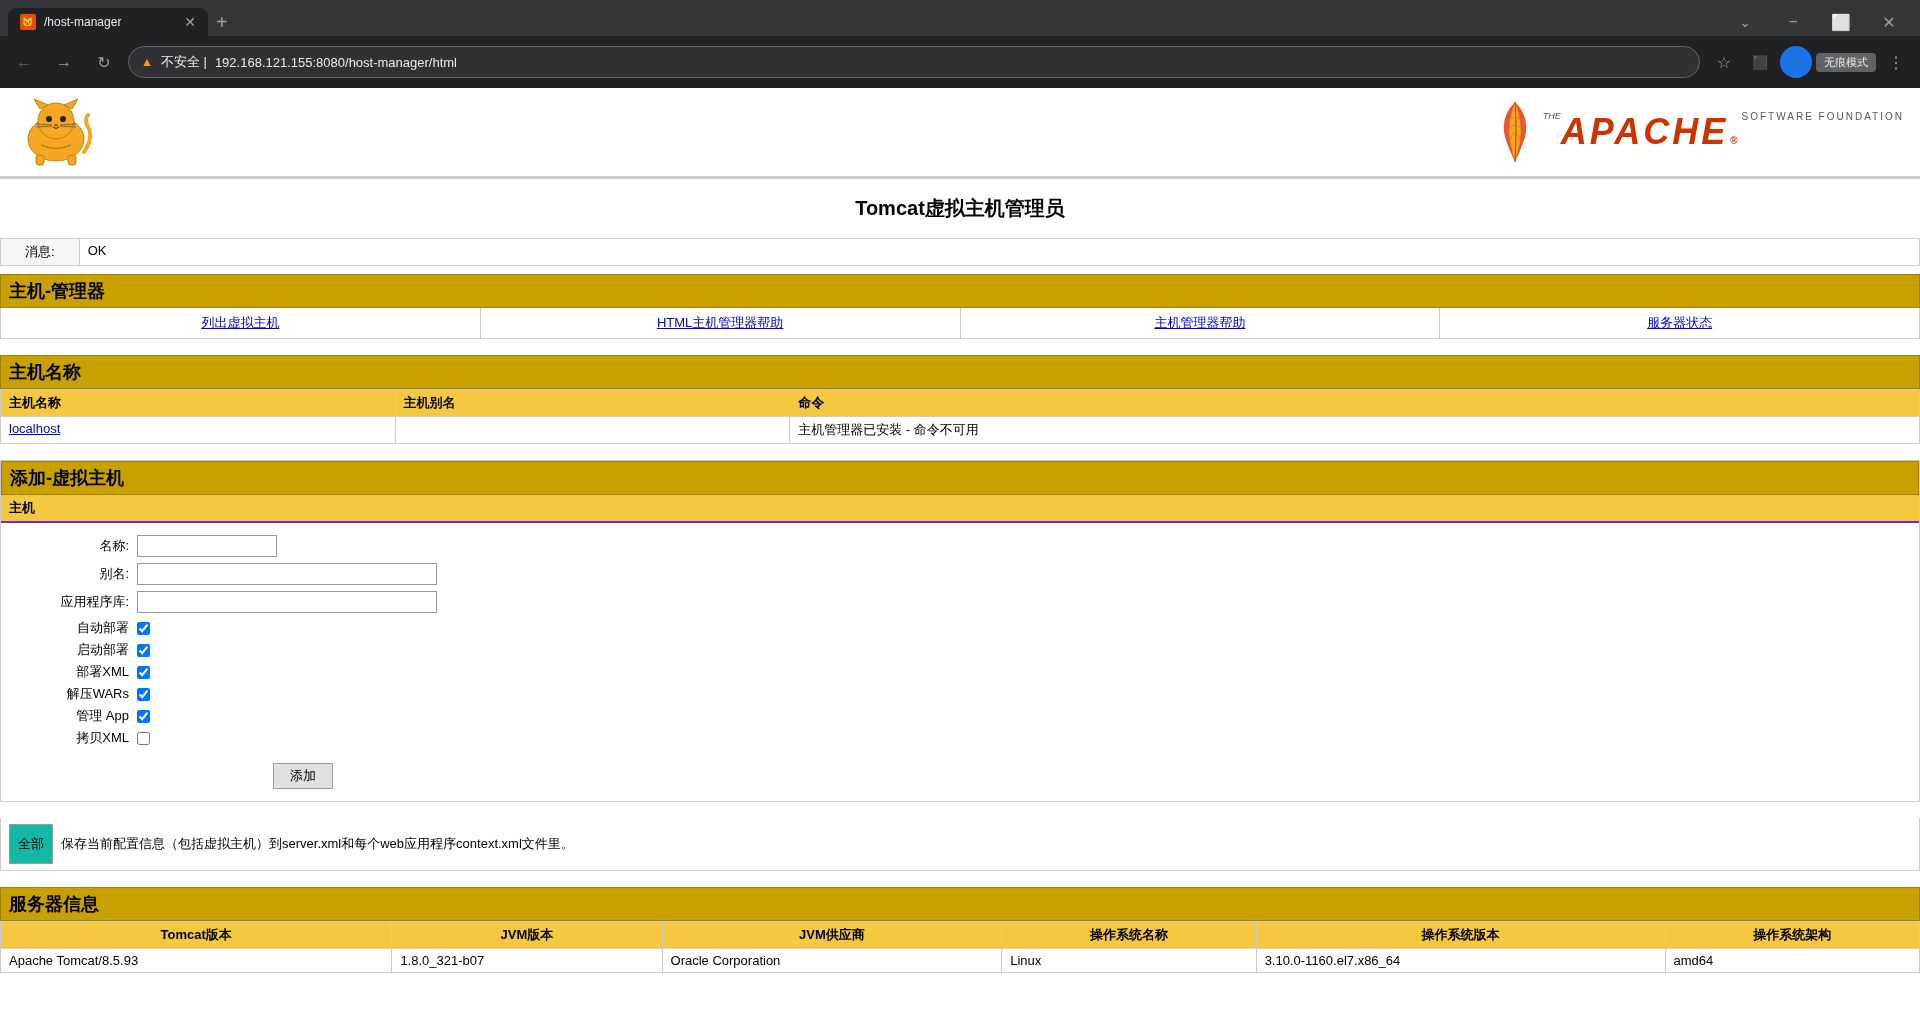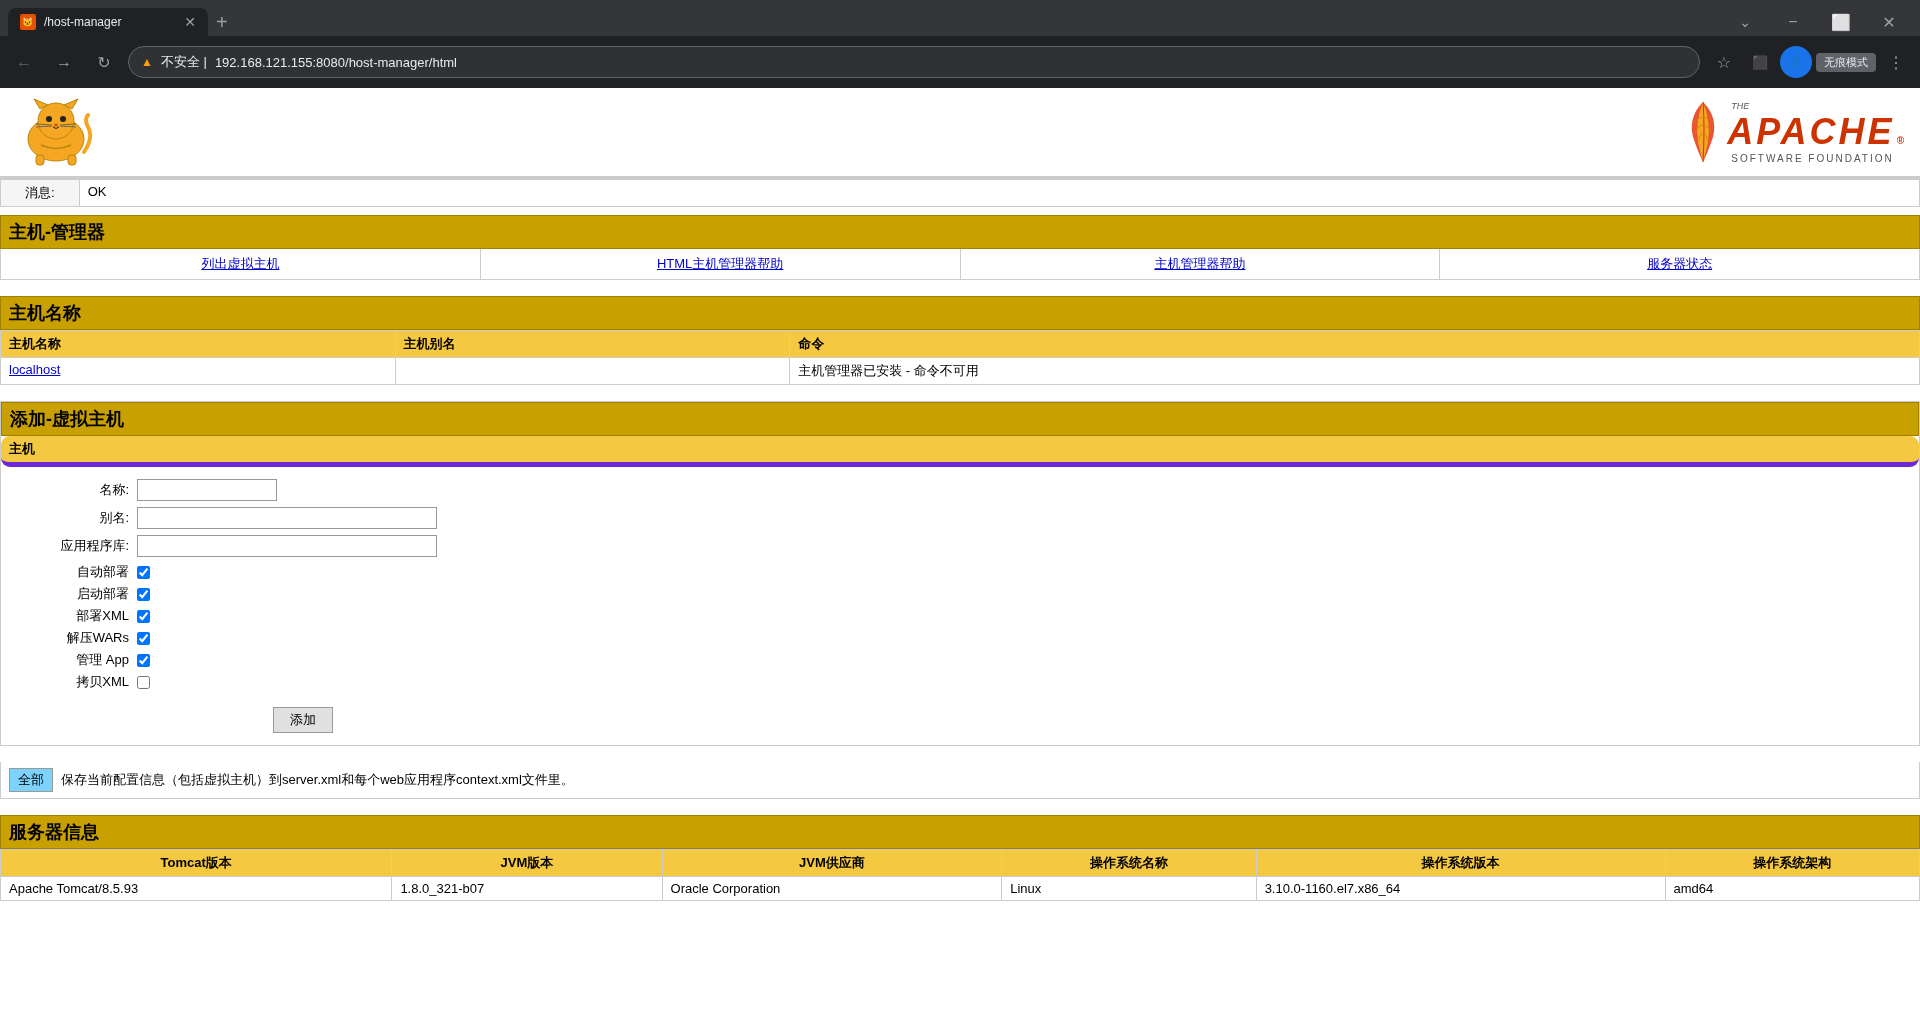--- a/index.html
+++ b/index.html
@@ -229,22 +229,21 @@
     .host-table td {
       padding: 4px 8px;
       border: 1px solid #ccc;
       vertical-align: top;
     }
     .host-table tr:nth-child(even) td { background: #fff8dc; }
     .add-vhost-host-header {
       background: #f5c842;
       padding: 4px 8px;
       font-weight: bold;
-      border-bottom: 5px solid #6d28d9;
-      border-radius: 9px;
+      border-bottom: 2px solid #6d28d9;
     }
     .form-area {
       padding: 12px 16px;
     }
     .form-row {
       display: flex;
       align-items: center;
       margin-bottom: 6px;
     }
     .form-label {
@@ -292,23 +291,23 @@
     }
     .persistence-content {
       border: 1px solid #ccc;
       border-top: none;
       padding: 6px 8px;
       display: flex;
       align-items: center;
       gap: 8px;
     }
     .all-btn {
-      padding: 2px 8px;
-      cursor: pointer;
-      background: #7dd3fc;
+      padding: 10px 8px;
+      cursor: pointer;
+      background: #14b8a6;
       border: 1px solid #999;
       font-size: 13px;
     }
 
     
     .server-info-section {
       margin-bottom: 16px;
     }
     .server-info-table {
       width: 100%;
@@ -418,34 +417,35 @@
           <path d="M20 5 Q35 20 30 40 Q25 55 20 65 Q15 55 10 40 Q5 20 20 5Z" fill="#e8401c" opacity="0.9"></path>
           <path d="M20 5 Q28 25 25 45 Q22 58 20 65 Q18 58 15 45 Q12 25 20 5Z" fill="#f5a623"></path>
           <path d="M20 5 Q22 30 20 65" stroke="#cc3300" stroke-width="1" fill="none"></path>
           <path d="M20 20 Q28 22 30 28" stroke="#cc8800" stroke-width="0.8" fill="none"></path>
           <path d="M20 28 Q27 30 28 36" stroke="#cc8800" stroke-width="0.8" fill="none"></path>
           <path d="M20 36 Q25 38 24 44" stroke="#cc8800" stroke-width="0.8" fill="none"></path>
           <path d="M20 20 Q12 22 10 28" stroke="#cc8800" stroke-width="0.8" fill="none"></path>
           <path d="M20 28 Q13 30 12 36" stroke="#cc8800" stroke-width="0.8" fill="none"></path>
           <path d="M20 36 Q15 38 16 44" stroke="#cc8800" stroke-width="0.8" fill="none"></path>
         </svg>
-        <div style="display:flex; flex-direction:column; align-items:flex-start;">
+        <div style="display:flex; flex-direction:row; align-items:flex-start;">
           <div style="font-size:9px; color:#555; font-style:italic; margin-left:4px;">THE</div>
           <div style="display:flex; align-items:baseline; gap:2px;">
             <span style="font-size:36px; font-weight:bold; color:#cc3300; font-style:italic; letter-spacing:3px;">APACHE</span>
             <span style="font-size:13px; color:#cc3300; font-weight:bold; vertical-align:super; font-size:10px;">®</span>
           </div>
           <div style="font-size:10px; color:#555; letter-spacing:2px; text-transform:uppercase; margin-left:4px;">SOFTWARE FOUNDATION</div>
         </div>
       </div>
     </div>
   </div>
 
   <hr style="border: none; border-top: 1px solid #ccc; margin: 0;">
 
+  <div class="page-title-area">Tomcat虚拟主机管理员</div>
 
   <div class="message-row">
     <div class="message-label">消息:</div>
     <div class="message-value">OK</div>
   </div>
 
   <div class="section-header">主机-管理器</div>
   <div class="host-manager-nav">
     <a>列出虚拟主机</a>
     <a>HTML主机管理器帮助</a>

